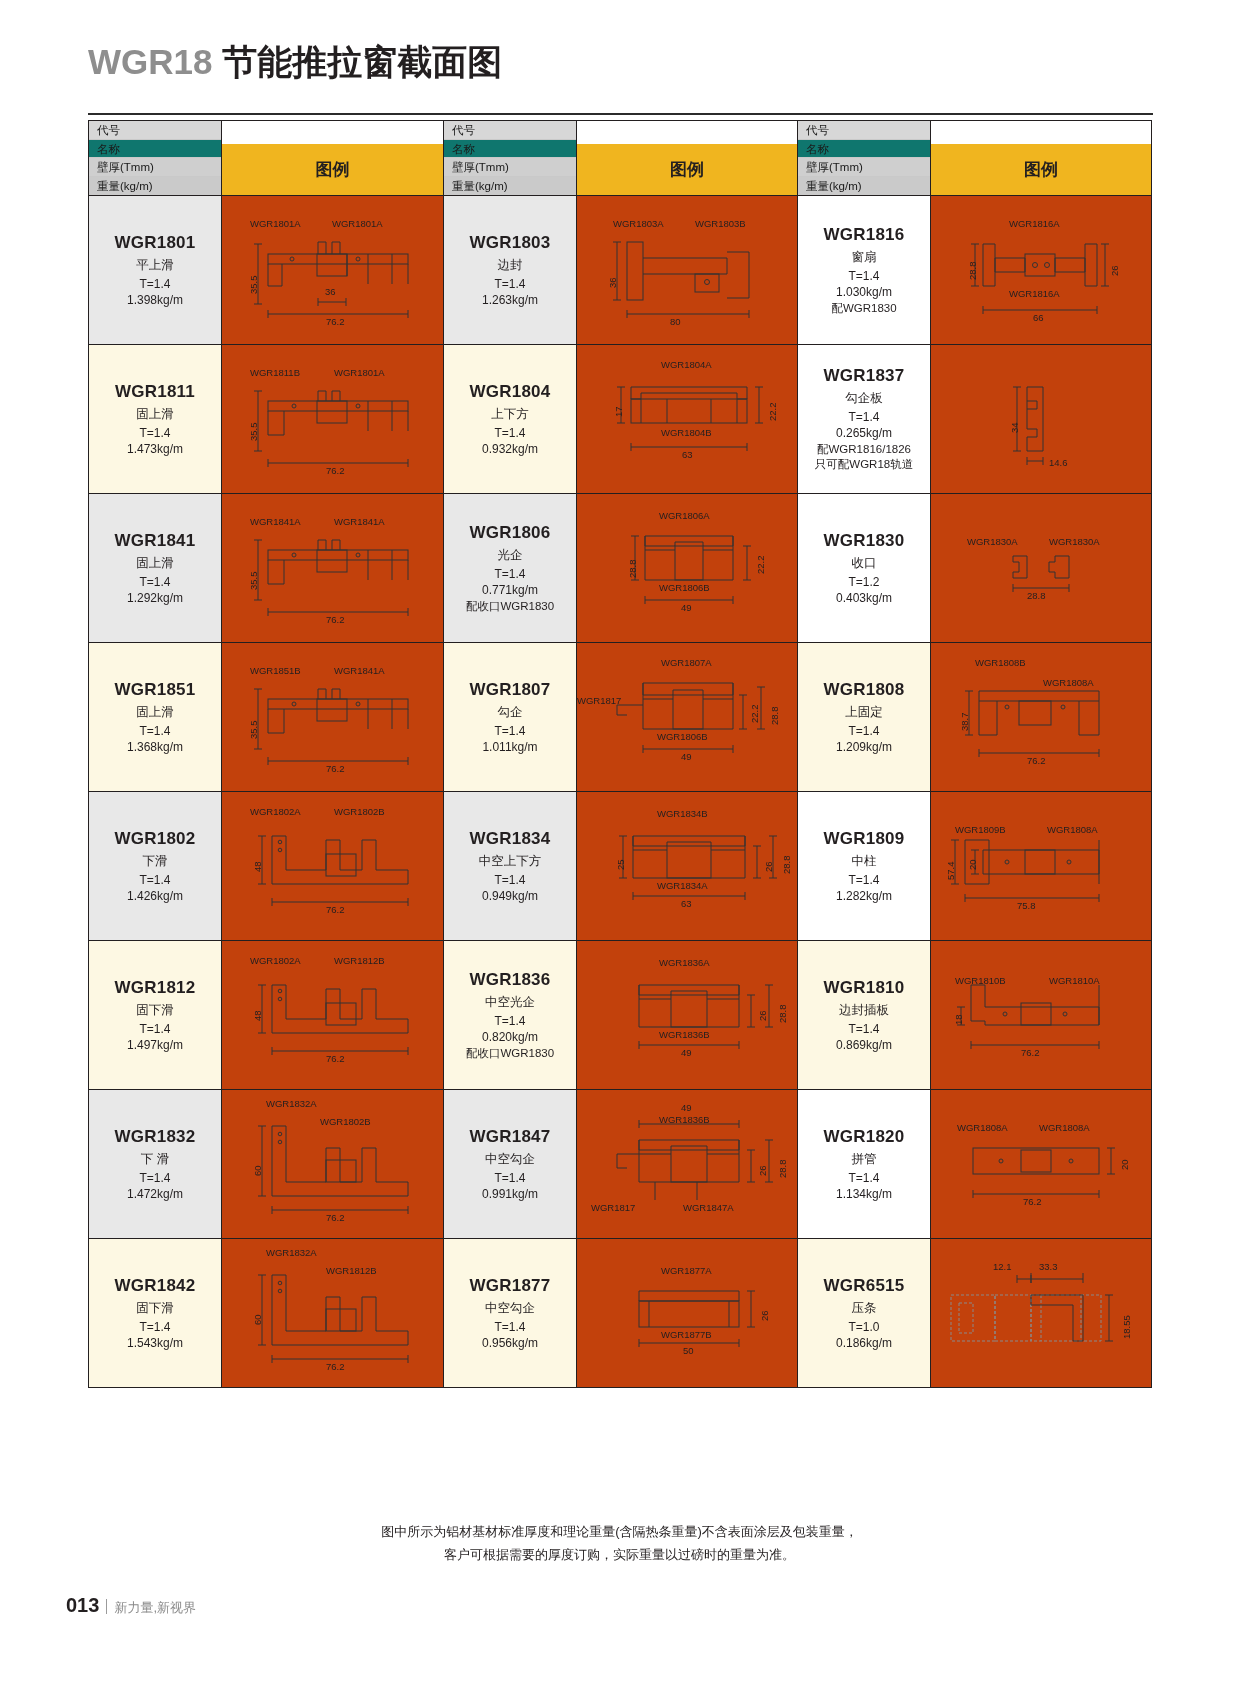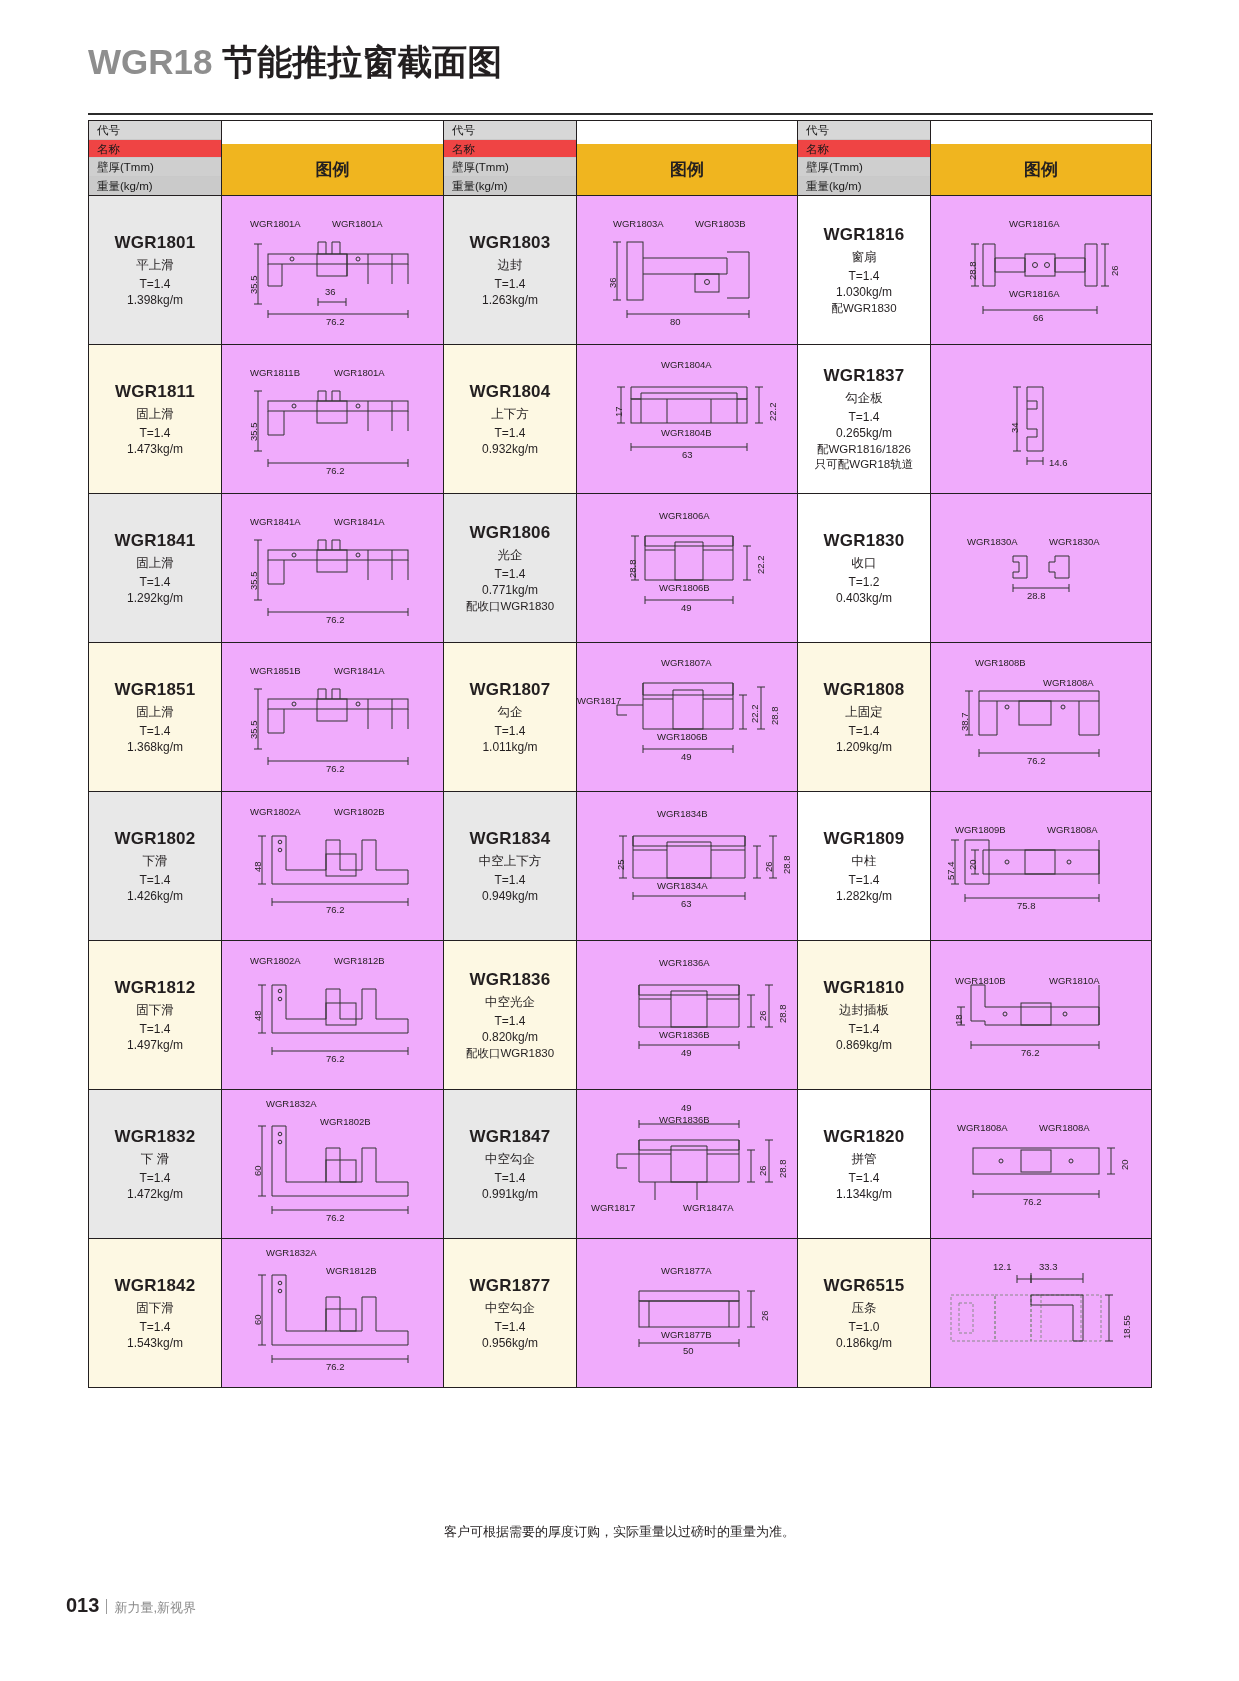--- a/index.html
+++ b/index.html
@@ -24,21 +24,21 @@
   .tbl{position:absolute;left:88px;top:120px;width:1064px;border:1.2px solid #231f20;box-sizing:border-box;}
   .colhdr{display:flex;}
   .grp{display:flex;width:354.6px;box-sizing:border-box;}
   .grp + .grp{border-left:1.2px solid #231f20;}
   .grp .labels{width:133px;box-sizing:border-box;border-right:1.2px solid #231f20;}
   .grp .labels div{
     height:18.5px;line-height:18.5px;font-size:11.5px;color:#1a1a1a;
     padding-left:8px;border-bottom:1px solid #c9c9c9;background:#d7d7d7;box-sizing:border-box;
   }
   .grp .labels div:nth-child(1){background:#d7d7d7;}
-  .grp .labels div:nth-child(2){background:#ef4444;}
+  .grp .labels div:nth-child(2){background:#0f766e;}
   .grp .labels div:nth-child(3){background:#cfcfcf;}
   .grp .labels div:nth-child(4){background:#cacaca;border-bottom:none;}
   .grp .legend{
     flex:1;background:#f0b51f;display:flex;align-items:center;justify-content:center;
     font-size:17px;font-weight:bold;color:#231f20;margin-top:23px;
   }
 
   .rows{border-top:1.2px solid #231f20;}
   .row{display:flex;border-bottom:1px solid #231f20;}
   .row:last-child{border-bottom:none;}
@@ -47,21 +47,21 @@
   .cell .info{
     width:133px;box-sizing:border-box;border-right:1px solid #231f20;
     display:flex;flex-direction:column;align-items:center;justify-content:center;
     text-align:center;padding:4px 3px;
   }
   .cell .info .code{font-size:17px;font-weight:bold;letter-spacing:.2px;margin-bottom:4px;}
   .cell .info .nm{font-size:12.5px;margin-bottom:3px;}
   .cell .info .t{font-size:12px;margin-bottom:2px;}
   .cell .info .w{font-size:12px;}
   .cell .info .note{font-size:11.5px;margin-top:2px;line-height:15px;}
-  .cell .fig{flex:1;position:relative;background:#f0abfc;}
+  .cell .fig{flex:1;position:relative;background:#c2410c;}
   .shade-grey .info{background:#e8e8e8;}
   .shade-cream .info{background:#fdf8e3;}
 
   
   .h1{height:148px;}
   .h2{height:148px;}
   .h3{height:148px;}
 
   
   .fig .lbl{position:absolute;font-size:9.5px;color:#231f20;white-space:nowrap;}
@@ -792,20 +792,21 @@
             <div class="dim" style="left:108px;top:22px;">33.3</div>
             <div class="vdim" style="left:190px;top:100px;">18.55</div>
           </div>
         </div>
       </div>
 
     </div>
   </div>
 
   <div class="foot">
+    <div>图中所示为铝材基材标准厚度和理论重量(含隔热条重量)不含表面涂层及包装重量，</div>
     <div>客户可根据需要的厚度订购，实际重量以过磅时的重量为准。</div>
   </div>
   <div class="pg">
     <span class="num">013</span>
     <span class="bar"></span>
     <span class="slog">新力量,新视界</span>
   </div>
 
 </div>
 

